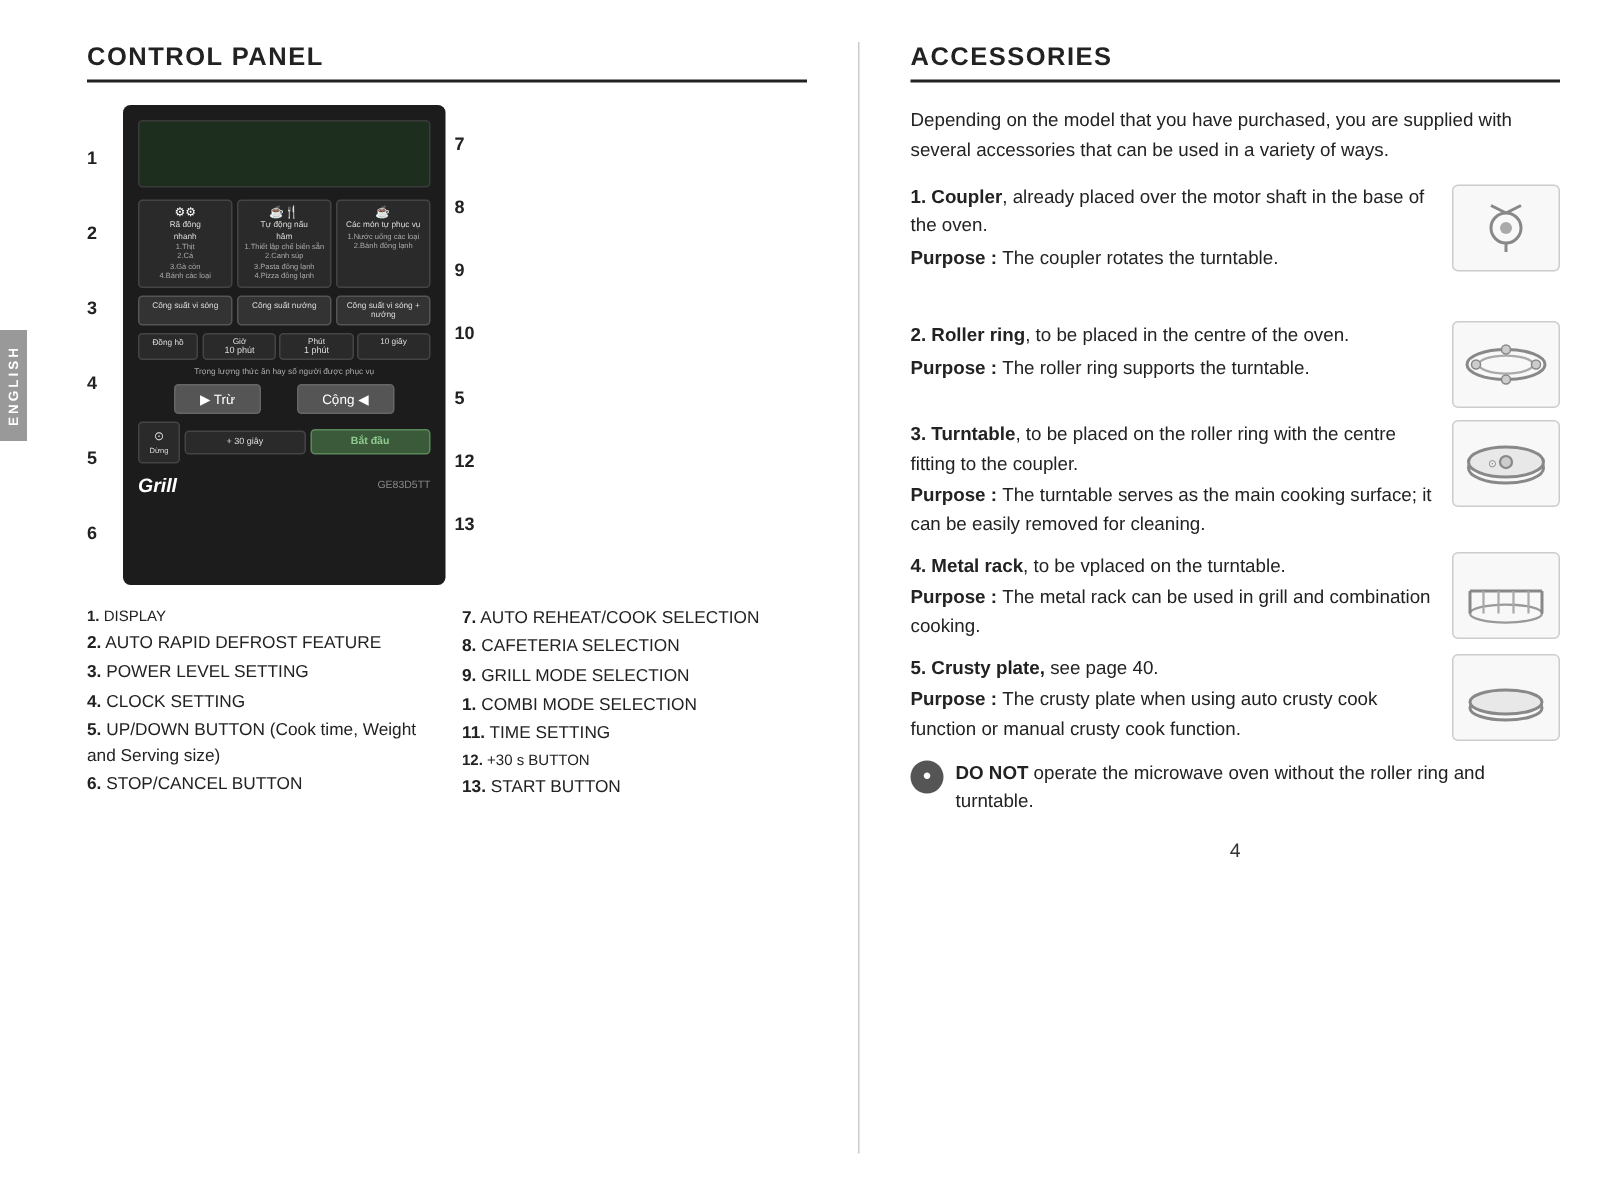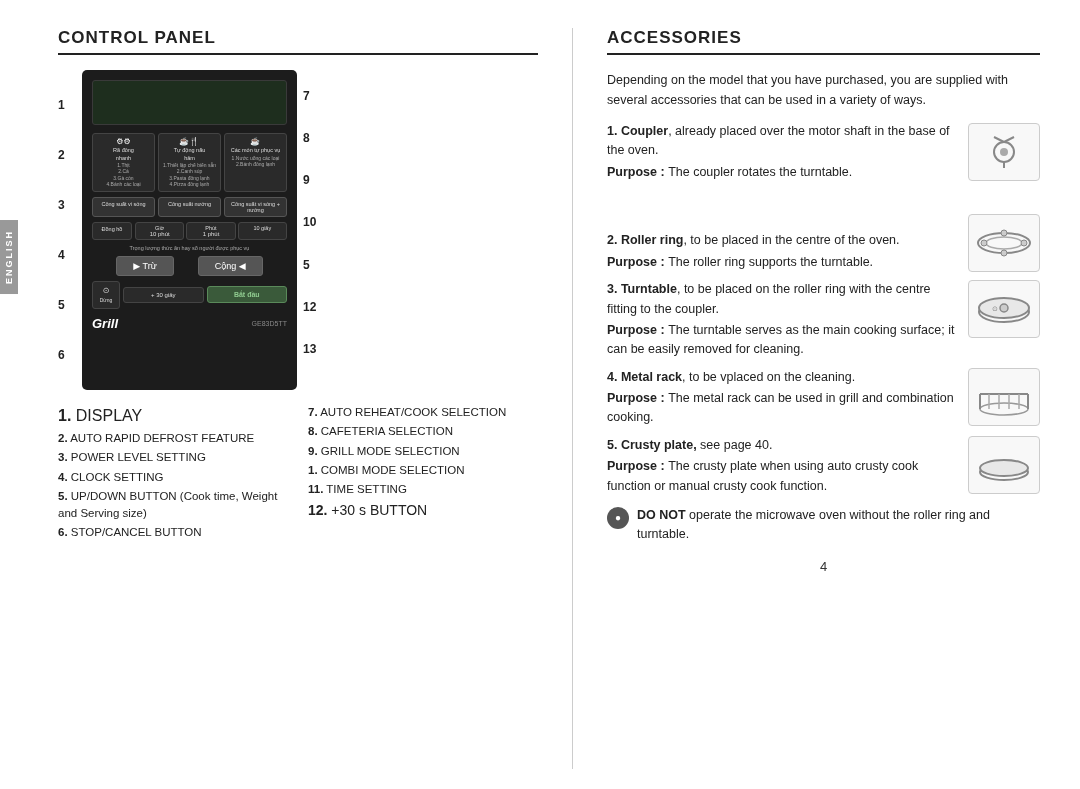--- a/index.html
+++ b/index.html
@@ -146,35 +146,36 @@
           <span style="font-size:12px;font-weight:bold;">10</span>
           <span style="font-size:12px;font-weight:bold;">5</span>
           <span style="font-size:12px;font-weight:bold;">12</span>
           <span style="font-size:12px;font-weight:bold;">13</span>
         </div>
       </div>
 
       <div style="display:flex; gap:20px;">
 
         <div style="flex:1;">
-          <div style="font-size:16px; line-height:1.5; margin-bottom:2px;"><strong>1.</strong> DISPLAY</div>
+          <div style="font-size:10px; line-height:1.5; margin-bottom:2px;"><strong>1.</strong> DISPLAY</div>
           <div style="font-size:11.5px; line-height:1.5; margin-bottom:2px;"><strong>2.</strong> AUTO RAPID DEFROST FEATURE</div>
           <div style="font-size:11.5px; line-height:1.5; margin-bottom:2px;"><strong>3.</strong> POWER LEVEL SETTING</div>
           <div style="font-size:11.5px; line-height:1.5; margin-bottom:2px;"><strong>4.</strong> CLOCK SETTING</div>
           <div style="font-size:11.5px; line-height:1.5; margin-bottom:2px;"><strong>5.</strong> UP/DOWN BUTTON (Cook time, Weight and Serving size)</div>
           <div style="font-size:11.5px; line-height:1.5; margin-bottom:2px;"><strong>6.</strong> STOP/CANCEL BUTTON</div>
         </div>
 
         <div style="flex:1;">
           <div style="font-size:11.5px; line-height:1.5; margin-bottom:2px;"><strong>7.</strong> AUTO REHEAT/COOK SELECTION</div>
           <div style="font-size:11.5px; line-height:1.5; margin-bottom:2px;"><strong>8.</strong> CAFETERIA SELECTION</div>
           <div style="font-size:11.5px; line-height:1.5; margin-bottom:2px;"><strong>9.</strong> GRILL MODE SELECTION</div>
           <div style="font-size:11.5px; line-height:1.5; margin-bottom:2px;"><strong>1.</strong> COMBI MODE SELECTION</div>
           <div style="font-size:11.5px; line-height:1.5; margin-bottom:2px;"><strong>11.</strong> TIME SETTING</div>
-          <div style="font-size:14px; line-height:1.5; margin-bottom:2px;"><strong>12.</strong> +30 s BUTTON</div>
+          <div style="font-size:10px; line-height:1.5; margin-bottom:2px;"><strong>12.</strong> +30 s BUTTON</div>
+          <div style="font-size:11.5px; line-height:1.5; margin-bottom:2px;"><strong>13.</strong> START BUTTON</div>
         </div>
       </div>
 
     </div>
 
     <div style="width:1px; background:#ccc; align-self:stretch; margin: 0 4px;"></div>
 
     <div class="right-panel">
 
       <div class="section-title">ACCESSORIES</div>
@@ -190,21 +191,21 @@
           <svg viewBox="0 0 50 40" width="50" height="40">
             <circle cx="25" cy="20" r="10" fill="none" stroke="#888" stroke-width="2"></circle>
             <circle cx="25" cy="20" r="4" fill="#aaa"></circle>
             <line x1="25" y1="10" x2="15" y2="5" stroke="#888" stroke-width="2"></line>
             <line x1="25" y1="10" x2="35" y2="5" stroke="#888" stroke-width="2"></line>
             <line x1="25" y1="30" x2="25" y2="36" stroke="#888" stroke-width="2"></line>
           </svg>
         </div>
       </div>
 
-      <div style="display:flex; gap:10px; margin-bottom:8px; align-items:flex-end;margin-top:32px;">
+      <div style="display:flex; gap:10px; margin-bottom:8px; align-items:flex-start;margin-top:32px;">
         <div style="flex:1;">
           <div style="font-size:12.5px; line-height:1.55;"><span style="font-weight:bold;">2. <span>Roller ring</span></span><span>, to be placed in the centre of the oven.</span></div>
           <div style="font-size:12.5px; line-height:1.55; margin-top:2px;"><span style="font-weight:bold;">Purpose : </span><span>The roller ring supports the turntable.</span></div>
         </div>
         <div style="width:72px; height:58px; border:1px solid #ccc; border-radius:4px; display:flex; align-items:center; justify-content:center; background:#f8f8f8; flex-shrink:0;">
           <svg viewBox="0 0 60 40" width="60" height="40">
             <ellipse cx="30" cy="20" rx="26" ry="10" fill="none" stroke="#888" stroke-width="2"></ellipse>
             <ellipse cx="30" cy="20" rx="18" ry="6" fill="none" stroke="#aaa" stroke-width="1.5"></ellipse>
             <circle cx="10" cy="20" r="3" fill="#ccc" stroke="#888" stroke-width="1"></circle>
             <circle cx="50" cy="20" r="3" fill="#ccc" stroke="#888" stroke-width="1"></circle>
@@ -224,21 +225,21 @@
             <ellipse cx="30" cy="28" rx="25" ry="10" fill="none" stroke="#888" stroke-width="2"></ellipse>
             <ellipse cx="30" cy="24" rx="25" ry="10" fill="#e8e8e8" stroke="#888" stroke-width="2"></ellipse>
             <circle cx="30" cy="24" r="4" fill="#ccc" stroke="#888" stroke-width="1.5"></circle>
             <text x="18" y="27" font-size="7" fill="#888">⊙</text>
           </svg>
         </div>
       </div>
 
       <div style="display:flex; gap:10px; margin-bottom:8px; align-items:flex-start;">
         <div style="flex:1;">
-          <div style="font-size:12.5px; line-height:1.55;"><span style="font-weight:bold;">4. <span>Metal rack</span></span><span>, to be vplaced on the cleaning.</span></div>
+          <div style="font-size:12.5px; line-height:1.55;"><span style="font-weight:bold;">4. <span>Metal rack</span></span><span>, to be vplaced on the turntable.</span></div>
           <div style="font-size:12.5px; line-height:1.55; margin-top:2px;"><span style="font-weight:bold;">Purpose : </span><span>The metal rack can be used in grill and combination cooking.</span></div>
         </div>
         <div style="width:72px; height:58px; border:1px solid #ccc; border-radius:4px; display:flex; align-items:center; justify-content:center; background:#f8f8f8; flex-shrink:0;">
           <svg viewBox="0 0 60 45" width="60" height="45">
             <ellipse cx="30" cy="35" rx="24" ry="6" fill="none" stroke="#999" stroke-width="1.5"></ellipse>
             <line x1="6" y1="35" x2="6" y2="20" stroke="#888" stroke-width="2"></line>
             <line x1="54" y1="35" x2="54" y2="20" stroke="#888" stroke-width="2"></line>
             <line x1="6" y1="20" x2="54" y2="20" stroke="#888" stroke-width="2"></line>
             <line x1="15" y1="20" x2="15" y2="35" stroke="#aaa" stroke-width="1.5"></line>
             <line x1="25" y1="20" x2="25" y2="35" stroke="#aaa" stroke-width="1.5"></line>

